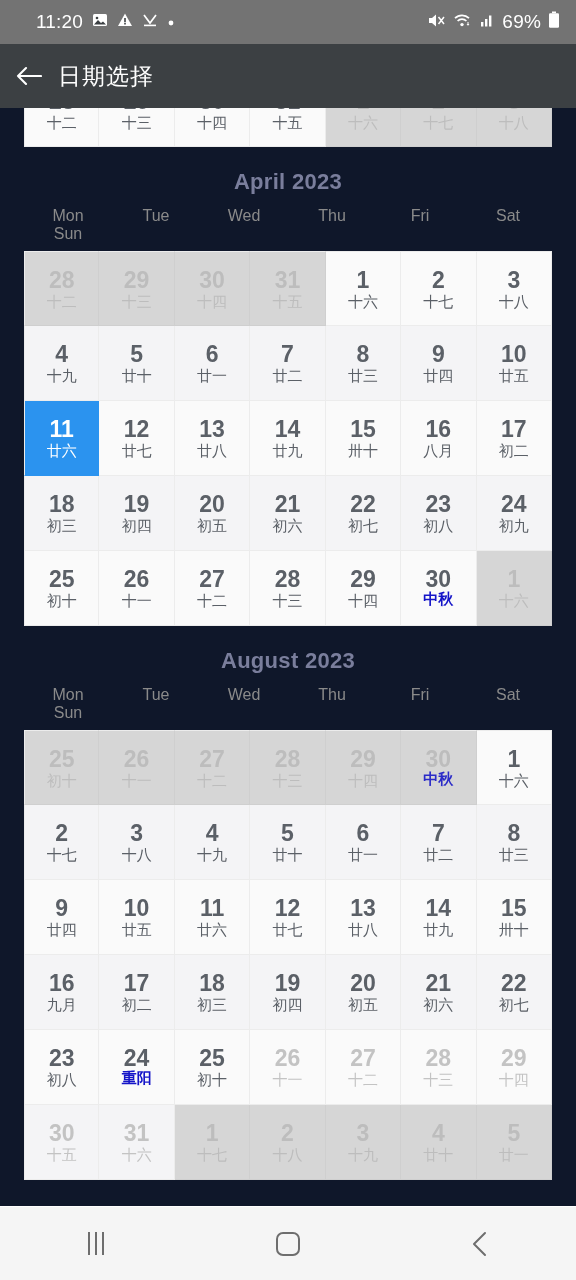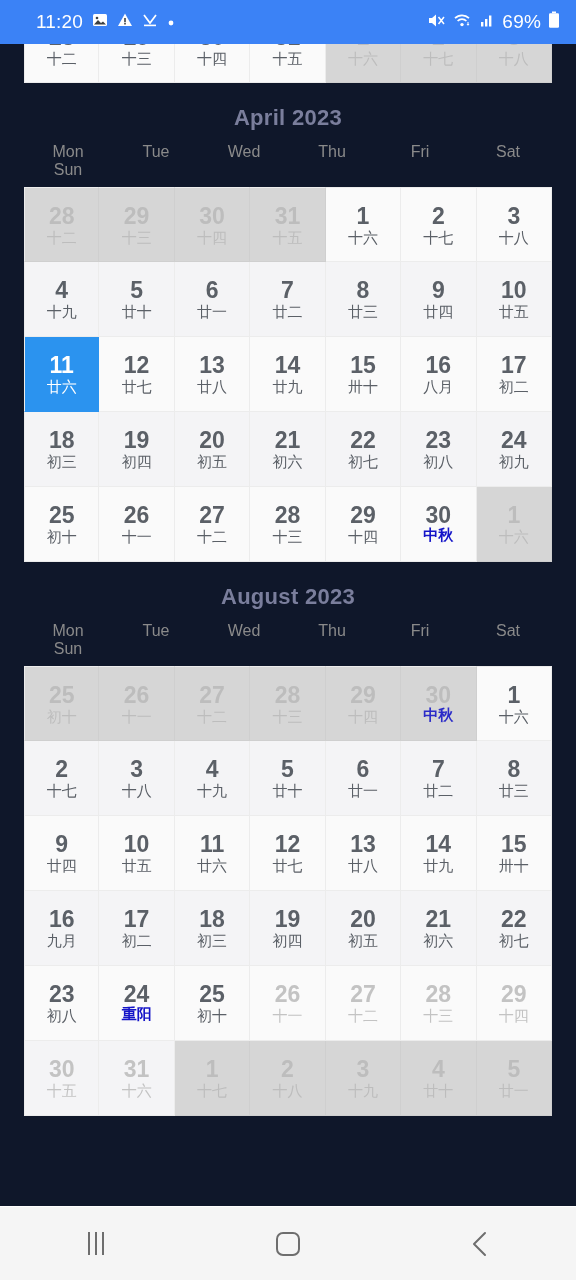--- a/index.html
+++ b/index.html
@@ -6,21 +6,21 @@
   html,body {
     width:576px; height:1280px;
     background:#ffffff;
     font-family:"Liberation Sans","DejaVu Sans",sans-serif;
     overflow:hidden;
   }
   #app { position:relative; width:576px; height:1280px; display:flex; flex-direction:column; }
 
   
   .statusbar {
-    height:44px; background:#3b82f6; color:#ffffff;
+    height:44px; background:#737373; color:#ffffff;
     display:flex; align-items:center; justify-content:space-between;
     padding:0 16px 0 36px; flex:0 0 44px;
   }
   .sb-left { display:flex; align-items:center; gap:9px; }
   .sb-time { font-size:19px; letter-spacing:.2px; }
   .sb-right { display:flex; align-items:center; gap:7px; }
   .sb-pct { font-size:19px; letter-spacing:.2px; }
   .sb-ico { display:block; }
 
   
@@ -150,20 +150,28 @@
       <span class="sb-pct">69%</span>
       <span class="sb-ico">
         <svg width="12" height="18" viewBox="0 0 12 18">
             <rect x="4" y="0.5" width="4" height="1.8" fill="#fff"></rect>
             <rect x="1" y="2.3" width="10" height="14.5" rx="1.2" fill="#fff"></rect>
           </svg>
       </span>
     </div>
   </div>
 
+  <div class="toolbar">
+    <div class="tb-back">
+      <svg width="26" height="22" viewBox="0 0 26 22">
+          <path d="M10 3 L2 11 L10 19 M2 11 H25" stroke="#fff" stroke-width="2.1" fill="none" stroke-linecap="round" stroke-linejoin="round"></path>
+        </svg>
+    </div>
+    <div class="tb-title">日期选择</div>
+  </div>
 
   <div class="scroll">
 
     <div class="grid partial">
       <div class="wrow" id="partial-row">
           <div class="cell">
             <div class="d">28</div>
             <div class="l">十二</div>
           </div>
           <div class="cell">

